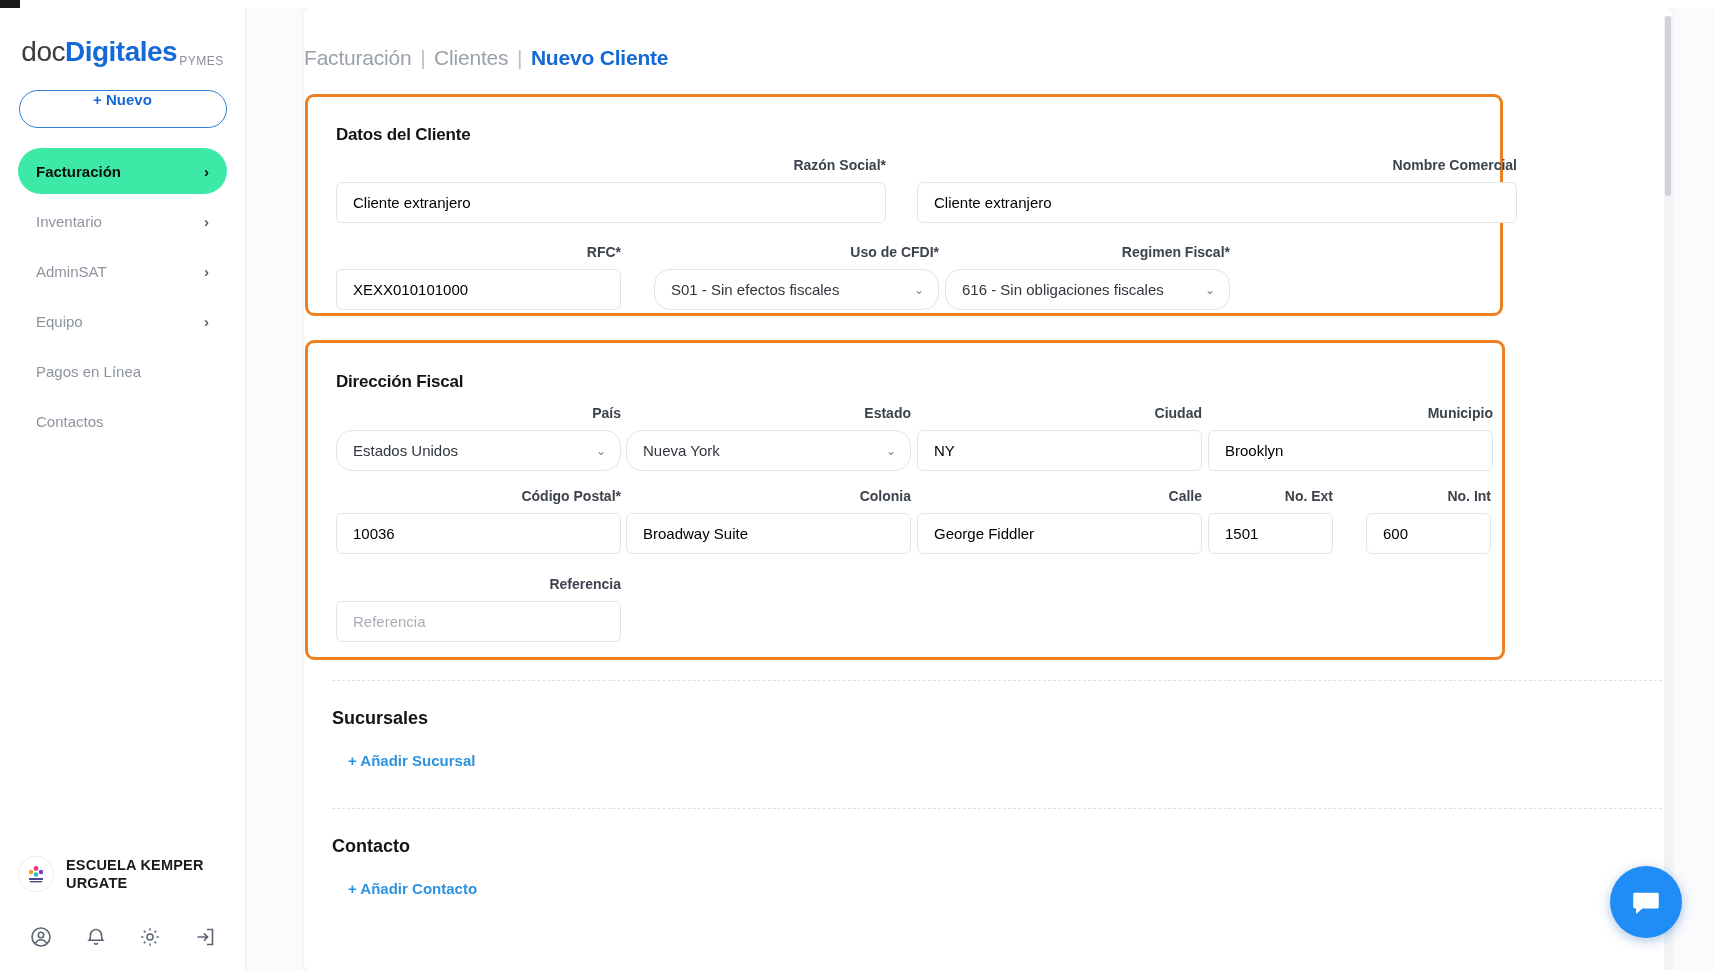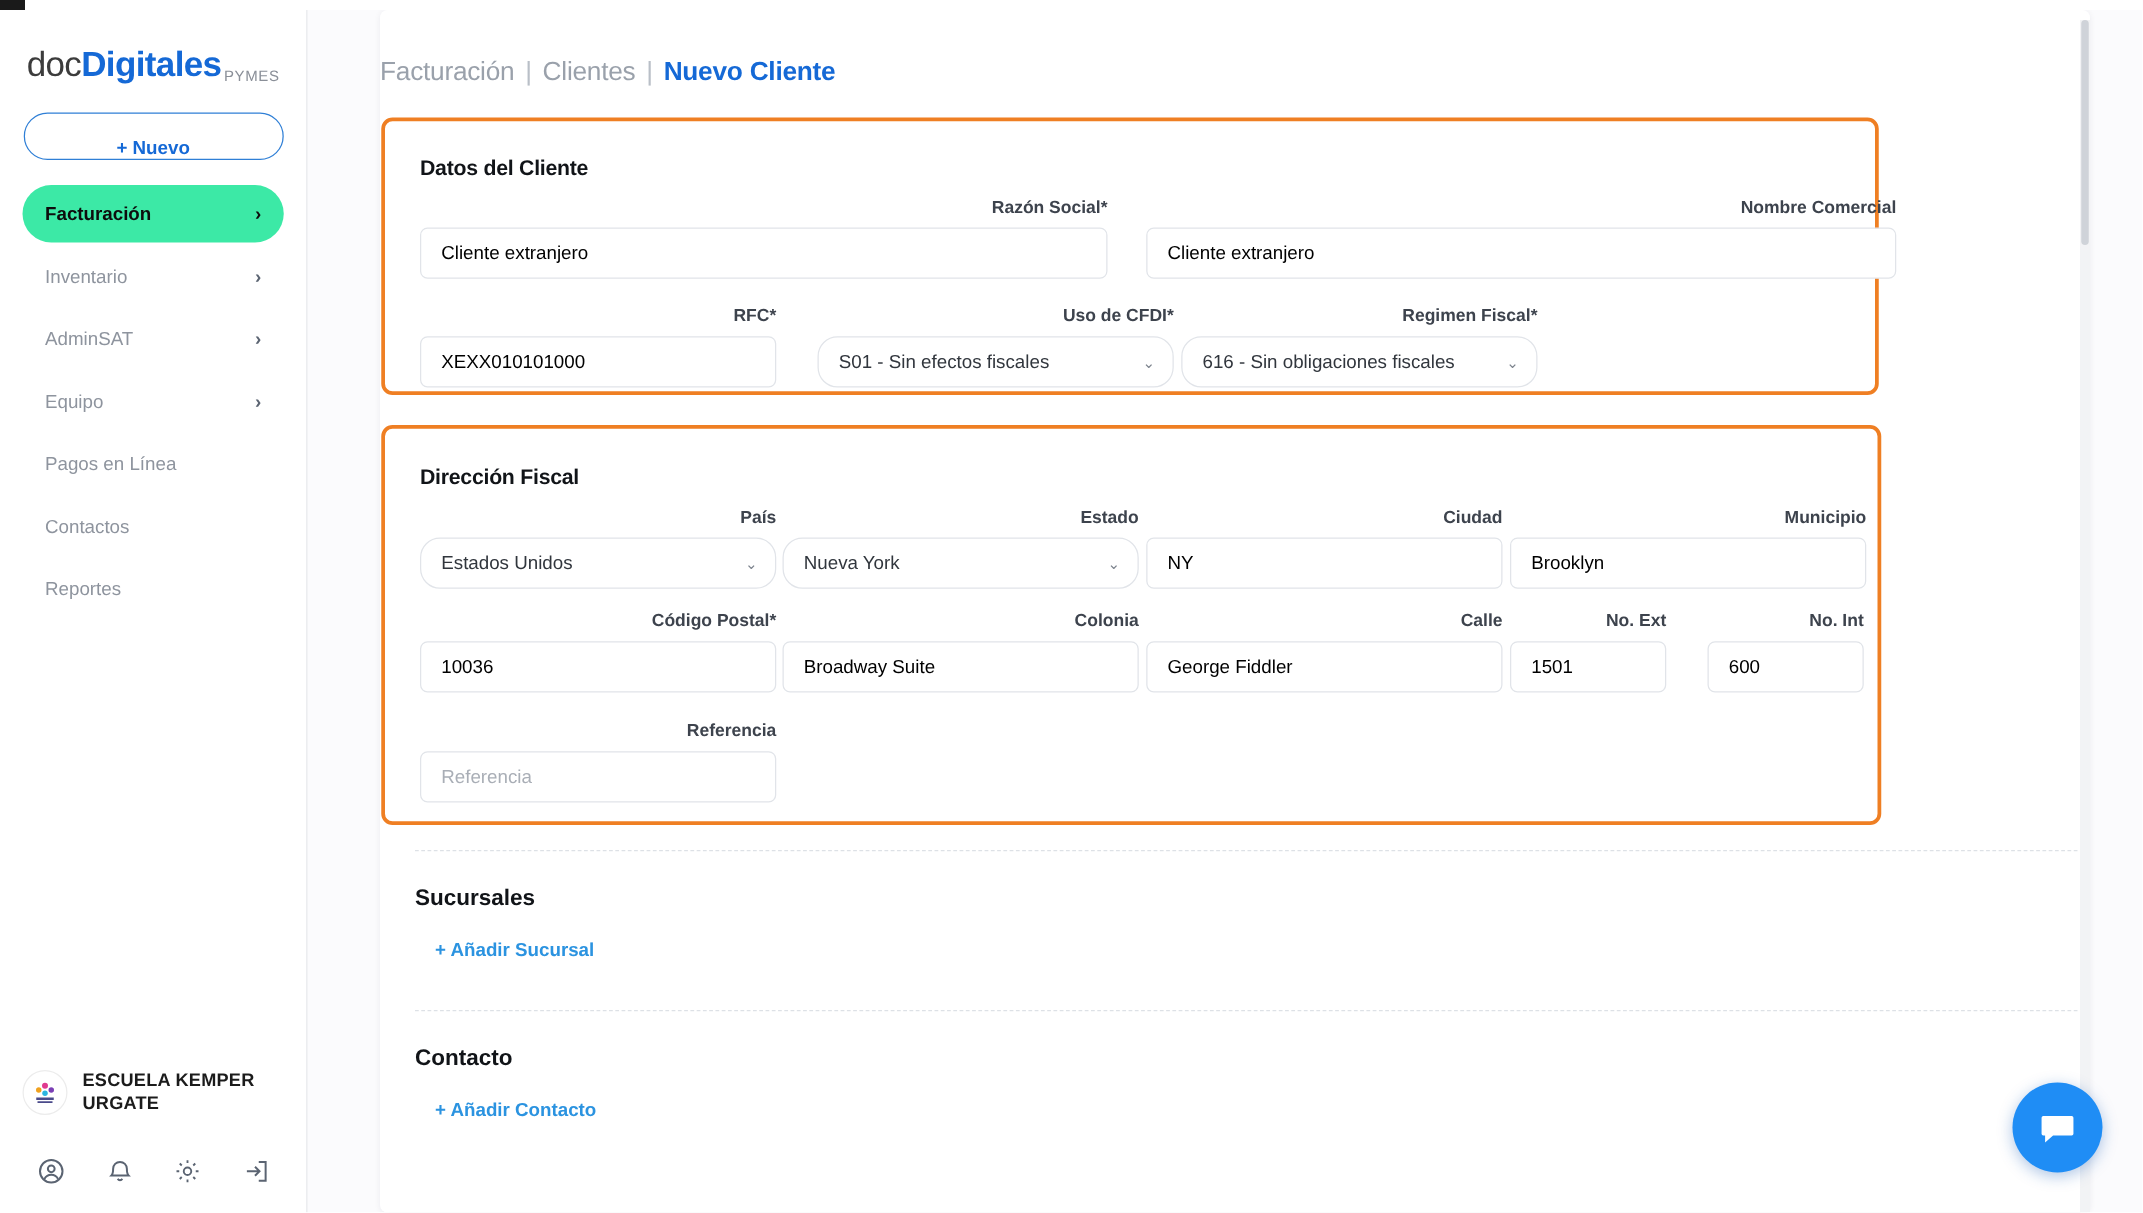--- a/index.html
+++ b/index.html
@@ -25,21 +25,21 @@
   .logo { margin: 28px 0 0 0; text-align: center; display:flex; align-items:flex-end; justify-content:center; }
   .logo .doc { font-size: 28px; font-weight: 400; color: #3c3c3c; letter-spacing:-0.5px; }
   .logo .dig { font-size: 28px; font-weight: 700; color: #1569d6; letter-spacing:-0.5px; }
   .logo .pymes { font-size: 12px; font-weight: 400; color: #8a8f98; letter-spacing: 0.5px; margin-left:2px; }
 
   .btn-nuevo {
     margin: 22px auto 0; width: 208px; height: 38px;
     border: 1px solid #2f7fd6; border-radius: 19px;
     background: #fff; color: #1569d6;
     font-size: 15px; font-weight: 600;
-    display:flex; align-items:flex-end; justify-content:center;
+    display:flex; align-items:flex-start; justify-content:center;
     cursor:pointer;
   }
 
   .menu { margin-top: 20px; }
   .menu-item {
     height: 46px; margin: 4px 18px; padding: 0 18px;
     display:flex; align-items:center; justify-content:space-between;
     font-size: 15px; color: #8e949e; border-radius: 23px; cursor:pointer;
   }
   .menu-item.active { background: #3ce9a6; color:#0d0d0d; font-weight:700; }
@@ -164,23 +164,20 @@
       </div>
       <div class="menu-item">
         <span>Equipo</span>
         <span class="chev">›</span>
       </div>
       <div class="menu-item plain">
         <span>Pagos en Línea</span>
       </div>
       <div class="menu-item plain">
         <span>Contactos</span>
-      </div>
-      <div class="menu-item plain">
-        <span>Reportes</span>
       </div>
     </div>
 
     <div class="user-block">
       <div class="avatar">
         <svg width="24" height="24" viewBox="0 0 24 24">
           <circle cx="12" cy="6.5" r="2.4" fill="#e03a8f"></circle>
           <circle cx="7" cy="10" r="2.2" fill="#f0a11e"></circle>
           <circle cx="17" cy="10" r="2.2" fill="#7b3fb5"></circle>
           <circle cx="12" cy="12.5" r="2.2" fill="#2bb5e0"></circle>

